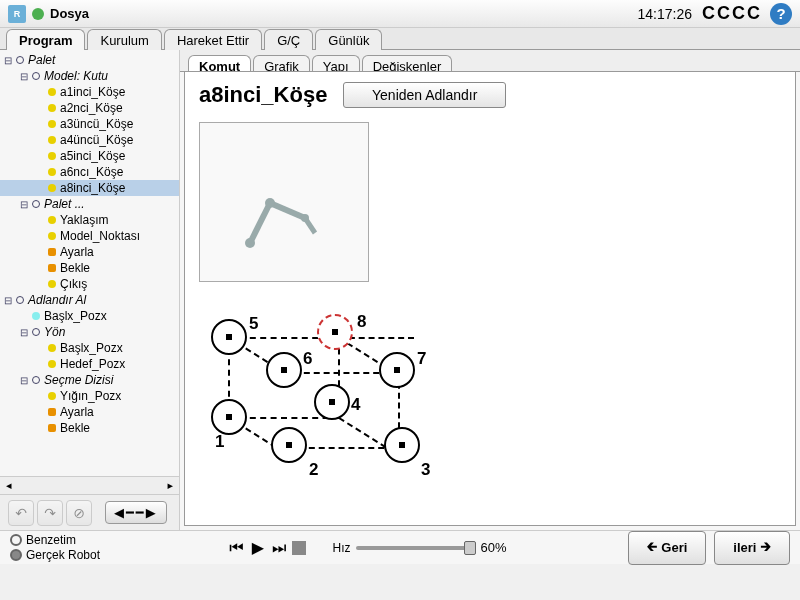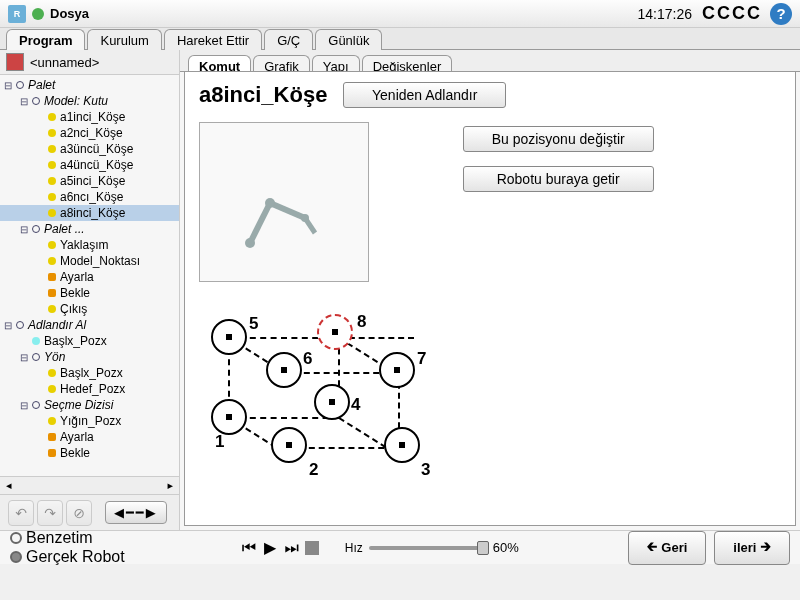--- a/index.html
+++ b/index.html
@@ -52,21 +52,21 @@
 .node::after{content:"";position:absolute;top:13px;left:13px;width:6px;height:6px;background:#000;}
 .nodenum{position:absolute;font-size:17px;font-weight:bold;}
 .dline{position:absolute;border-top:2px dashed #000;transform-origin:left center;}
 
 .toolbar-bottom { height: 36px; display:flex; align-items:center; padding: 0 8px; background:#eee; border-top:1px solid #ccc;}
 .tb-btn { width:26px; height:26px; border:1px solid #999; border-radius:4px; background:linear-gradient(#fff,#ddd); margin-right:3px; display:flex;align-items:center;justify-content:center; cursor:pointer; font-size:14px;}
 .tb-btn.disabled{opacity:0.4;}
 .arrow-ctrl{ margin-left:10px; padding:3px 8px; border:1px solid #999; border-radius:4px; background:linear-gradient(#fff,#ddd); cursor:pointer; letter-spacing:2px;}
 
 .footer { height:34px; background:#f6f6f6; border-top:1px solid #ccc; display:flex; align-items:center; padding:0 10px;}
-.sim-indicator{display:flex;align-items:center;margin-right:14px;font-size:16px;}
+.sim-indicator{display:flex;align-items:center;margin-right:14px;font-size:12px;}
 .sim-dot{width:12px;height:12px;border-radius:50%;border:2px solid #666;margin-right:4px;}
 .sim-dot.on{background:#888;}
 .footer .spacer{flex:1;}
 .transport{display:flex;align-items:center;gap:4px;margin-right:20px;}
 .trans-btn{font-size:16px;cursor:pointer;padding:0 2px;}
 .stop-sq{width:14px;height:14px;background:#888;}
 .speed-label{font-size:12px;margin:0 6px;}
 .slider{width:120px;height:4px;background:#999;border-radius:2px;position:relative;margin-right:4px;}
 .slider .thumb{position:absolute;right:0;top:-5px;width:12px;height:14px;background:#ccc;border:1px solid #666;border-radius:2px;}
 .nav-btn{padding:5px 18px;border:1px solid #888;border-radius:4px;background:linear-gradient(#fff,#e0e0e0);font-weight:bold;margin-left:8px;cursor:pointer;display:flex;align-items:center;gap:4px;}
@@ -88,24 +88,20 @@
 <div class="main-tabs" id="main-tabs">
     <div class="main-tab active">Program</div>
     <div class="main-tab">Kurulum</div>
     <div class="main-tab">Hareket Ettir</div>
     <div class="main-tab">G/Ç</div>
     <div class="main-tab">Günlük</div>
   </div>
 
 <div class="workarea">
   <div class="sidebar">
-    <div class="file-row">
-      <span class="disk"></span>
-      <span>&lt;unnamed&gt;</span>
-    </div>
     <div class="tree" id="tree">
         <div class="tree-item">
           <span class="indent0"></span>
           <span class="tree-toggle">⊟</span>
           <span class="tree-dot dot-open"></span>
           <span class="tree-label">Palet</span>
         </div>
         <div class="tree-item">
           <span class="indent1"></span>
           <span class="tree-toggle">⊟</span>
@@ -272,24 +268,20 @@
       <div>
         <div class="preview-box">
           <svg class="robot-arm" width="90" height="70">
             <line x1="10" y1="60" x2="30" y2="20" stroke="#9aa" stroke-width="6"></line>
             <line x1="30" y1="20" x2="65" y2="35" stroke="#9aa" stroke-width="6"></line>
             <line x1="65" y1="35" x2="75" y2="50" stroke="#9aa" stroke-width="5"></line>
             <circle cx="10" cy="60" r="5" fill="#9aa"></circle>
             <circle cx="30" cy="20" r="5" fill="#9aa"></circle>
             <circle cx="65" cy="35" r="4" fill="#9aa"></circle>
           </svg>
-        </div>
-        <div class="side-buttons">
-          <span class="btn wide">Bu pozisyonu değiştir</span>
-          <span class="btn wide">Robotu buraya getir</span>
         </div>
       </div>
 
       <div class="diagram">
         <div class="dline" style="top:35px;left:30px;width:110px;"></div>
         <div class="dline" style="top:35px;left:140px;width:75px;"></div>
         <div class="dline" style="top:70px;left:85px;width:115px;"></div>
         <div class="dline" style="top:115px;left:30px;width:110px;"></div>
         <div class="dline" style="top:145px;left:90px;width:115px;"></div>
         <div class="dline" style="top:35px;left:30px;width:80px;transform:rotate(90deg);"></div>

